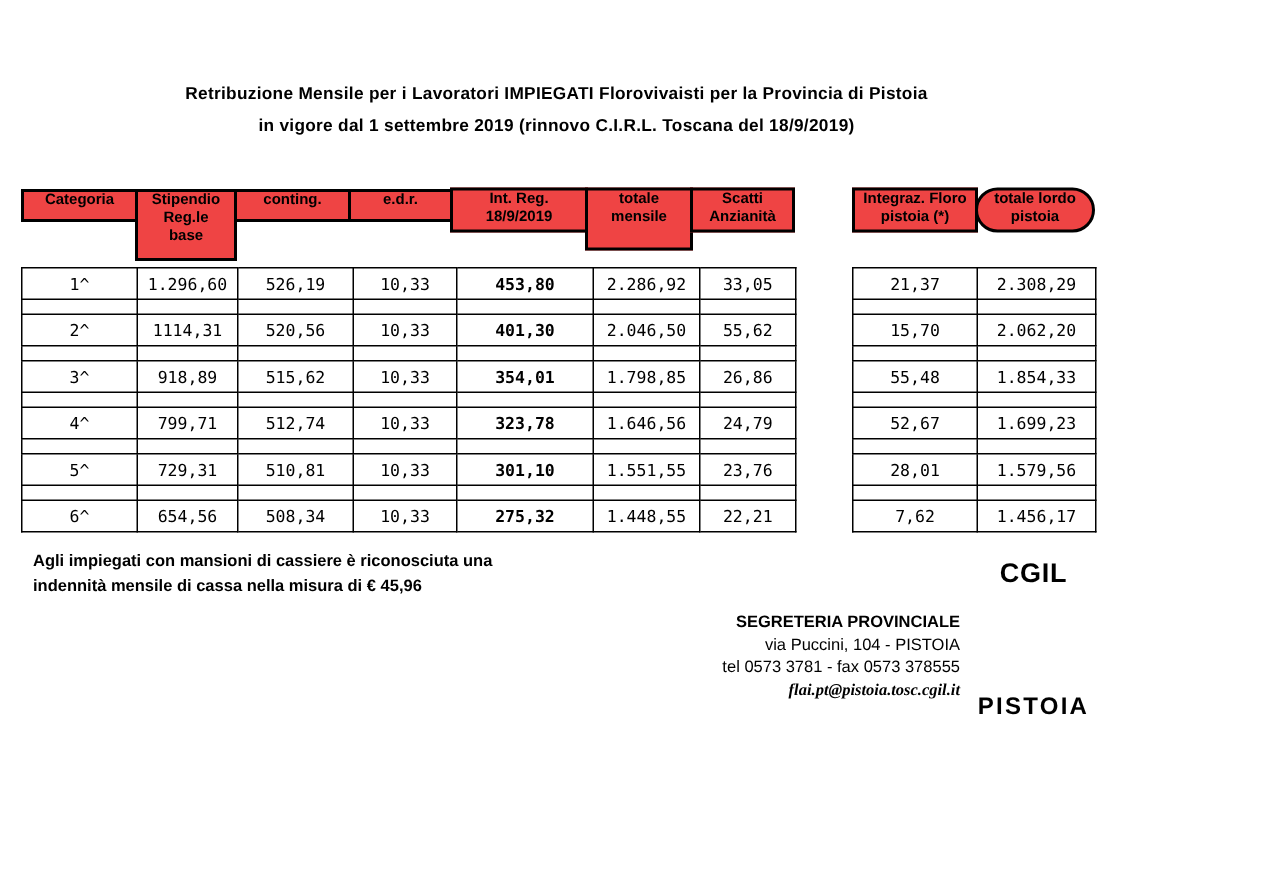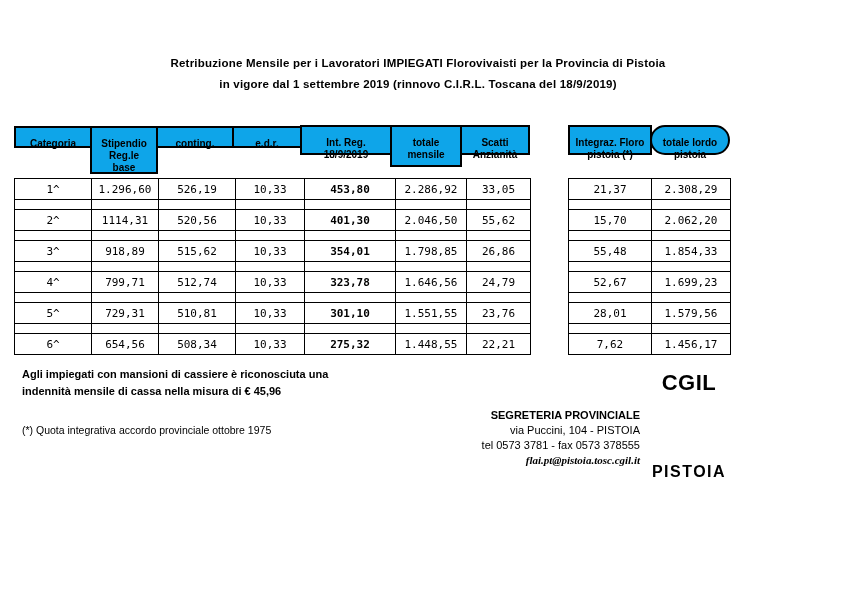--- a/index.html
+++ b/index.html
@@ -2,29 +2,29 @@
 <html><head>
 <meta charset="utf-8">
 <style>
   html,body { margin:0; padding:0; background:#ffffff; }
   .page {
     position:relative; width:842px; height:595px; background:#ffffff;
     font-family:"Liberation Sans", sans-serif; color:#000; overflow:hidden;
   }
   .title-line {
     position:absolute; left:0; width:742px; text-align:center;
-    font-weight:bold; font-size:11.5px; letter-spacing:0.2px;padding-left:47px;
+    font-weight:bold; font-size:11.5px; letter-spacing:0.2px;
   }
   #title1 { top:57px; }
   #title2 { top:78px; }
 
   .hbox {
-    position:absolute; box-sizing:border-box; border:2px solid #000; background:#0ea5e9;
+    position:absolute; box-sizing:border-box; border:2px solid #000; background:#ef4444;
     font-weight:bold; font-size:10px; text-align:center; line-height:12px;
-    white-space:pre-line; padding-top:10px;
+    white-space:pre-line; padding-top:0;
   }
   #h-categoria { left:14px;  top:126px; width:78px; height:22px; }
   #h-stipendio { left:90px;  top:126px; width:68px; height:48px; }
   #h-conting   { left:156px; top:126px; width:78px; height:22px; }
   #h-edr       { left:232px; top:126px; width:70px; height:22px; }
   #h-intreg    { left:300px; top:125px; width:92px; height:30px; }
   #h-totmens   { left:390px; top:125px; width:72px; height:42px; }
   #h-scatti    { left:460px; top:125px; width:70px; height:30px; }
   #h-integraz  { left:568px; top:125px; width:84px; height:30px; }
   #h-totlordo  { left:650px; top:125px; width:80px; height:30px;border-radius:15px; }
@@ -49,21 +49,21 @@
   }
 
   .contact {
     position:absolute; left:340px; top:408px; width:300px;
     text-align:right; font-size:11px; line-height:15px;
   }
   .contact .c-bold { font-weight:bold; }
   .contact .c-email { font-weight:bold; font-style:italic; font-family:"Liberation Serif", serif; }
 
   .logo { position:absolute; left:648px; top:370px; width:82px; text-align:center; }
-  .logo-cgil { font-weight:800; font-size:22px; line-height:25px; letter-spacing:0.5px; }
+  .logo-cgil { font-weight:800; font-size:18px; line-height:25px; letter-spacing:0.5px; }
   .logo-red  { position:relative; width:82px; height:64px; margin-top:1px; }
   .logo-red svg { position:absolute; left:0; top:0; }
   .logo-flai {
     position:absolute; left:0; bottom:1px; width:100%;
     color:#fff; font-weight:800; font-size:19px; letter-spacing:1px;
   }
   .logo-pistoia { font-weight:800; font-size:16px; letter-spacing:1.5px; margin-top:3px; }
 </style>
 </head>
 <body>
@@ -252,21 +252,20 @@
         </tr>
         <tr class="data-row">
           <td>7,62</td>
           <td>1.456,17</td>
         </tr>
       </tbody>
   </table>
 
   <div class="note-cashier">Agli impiegati con mansioni di cassiere è riconosciuta una
 indennità mensile di cassa nella misura di € 45,96</div>
-  <div class="footnote">(*) Quota integrativa accordo provinciale ottobre 1975</div>
 
   <div class="contact">
     <div class="c-bold">SEGRETERIA PROVINCIALE</div>
     <div>via Puccini, 104 - PISTOIA</div>
     <div>tel 0573 3781 - fax 0573 378555</div>
     <div class="c-email">flai.pt@pistoia.tosc.cgil.it</div>
   </div>
 
   <div class="logo">
     <div class="logo-cgil">CGIL</div>

